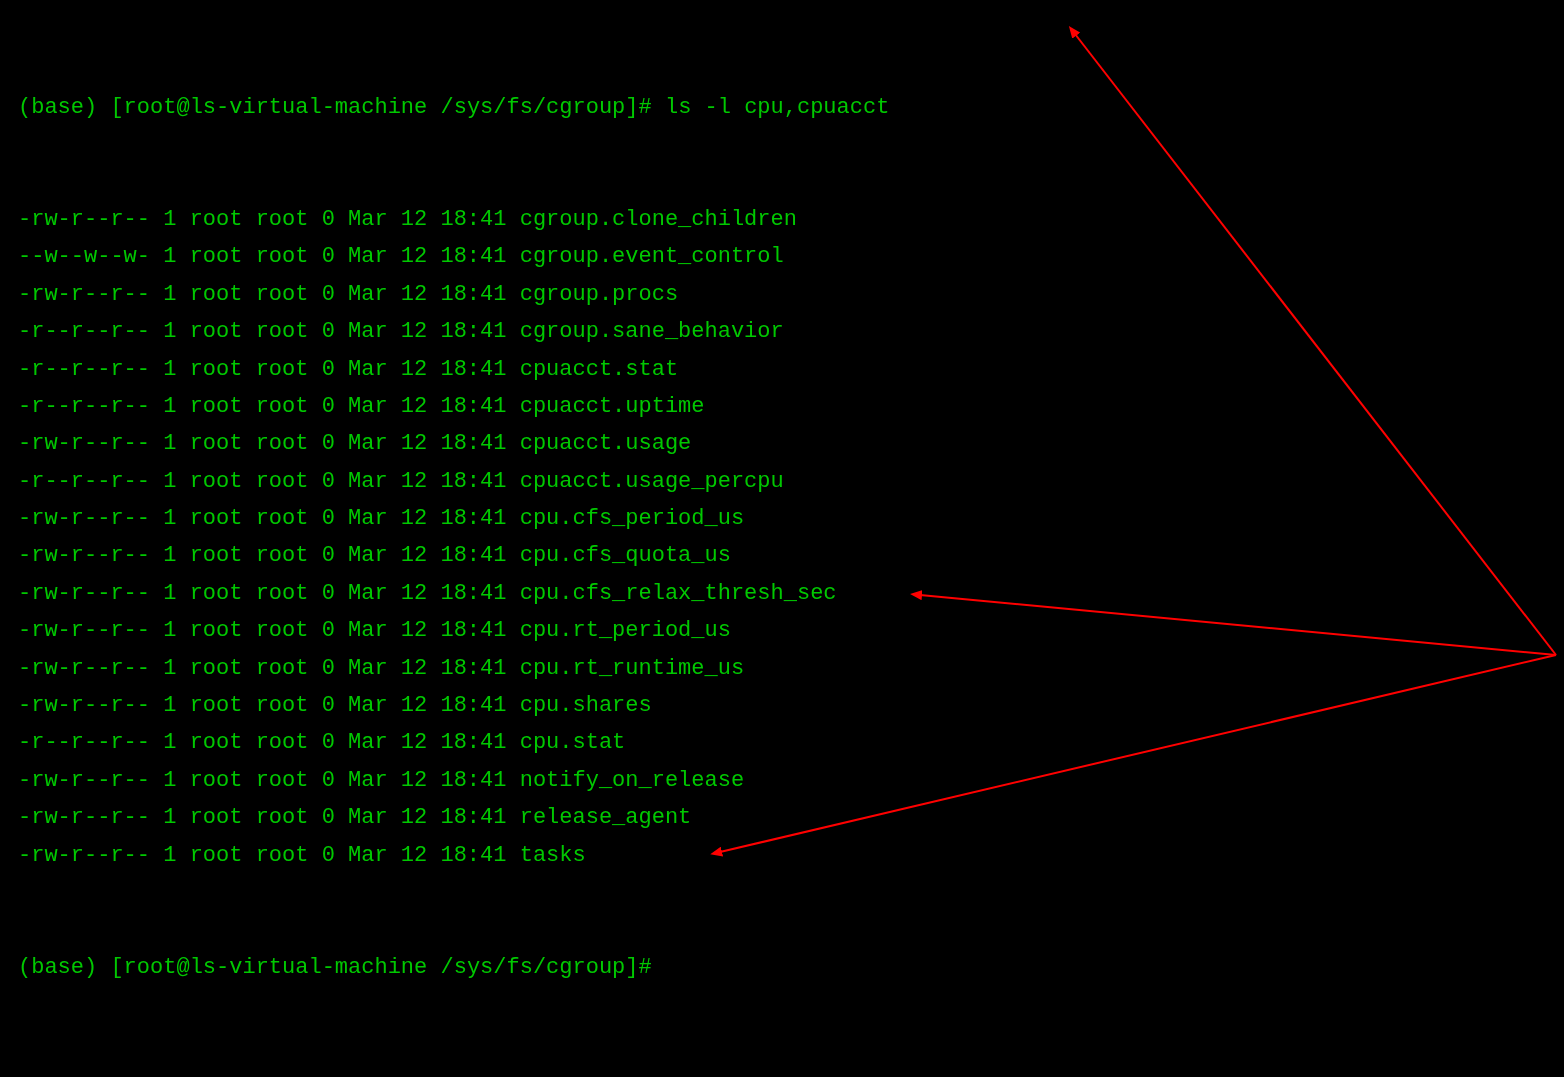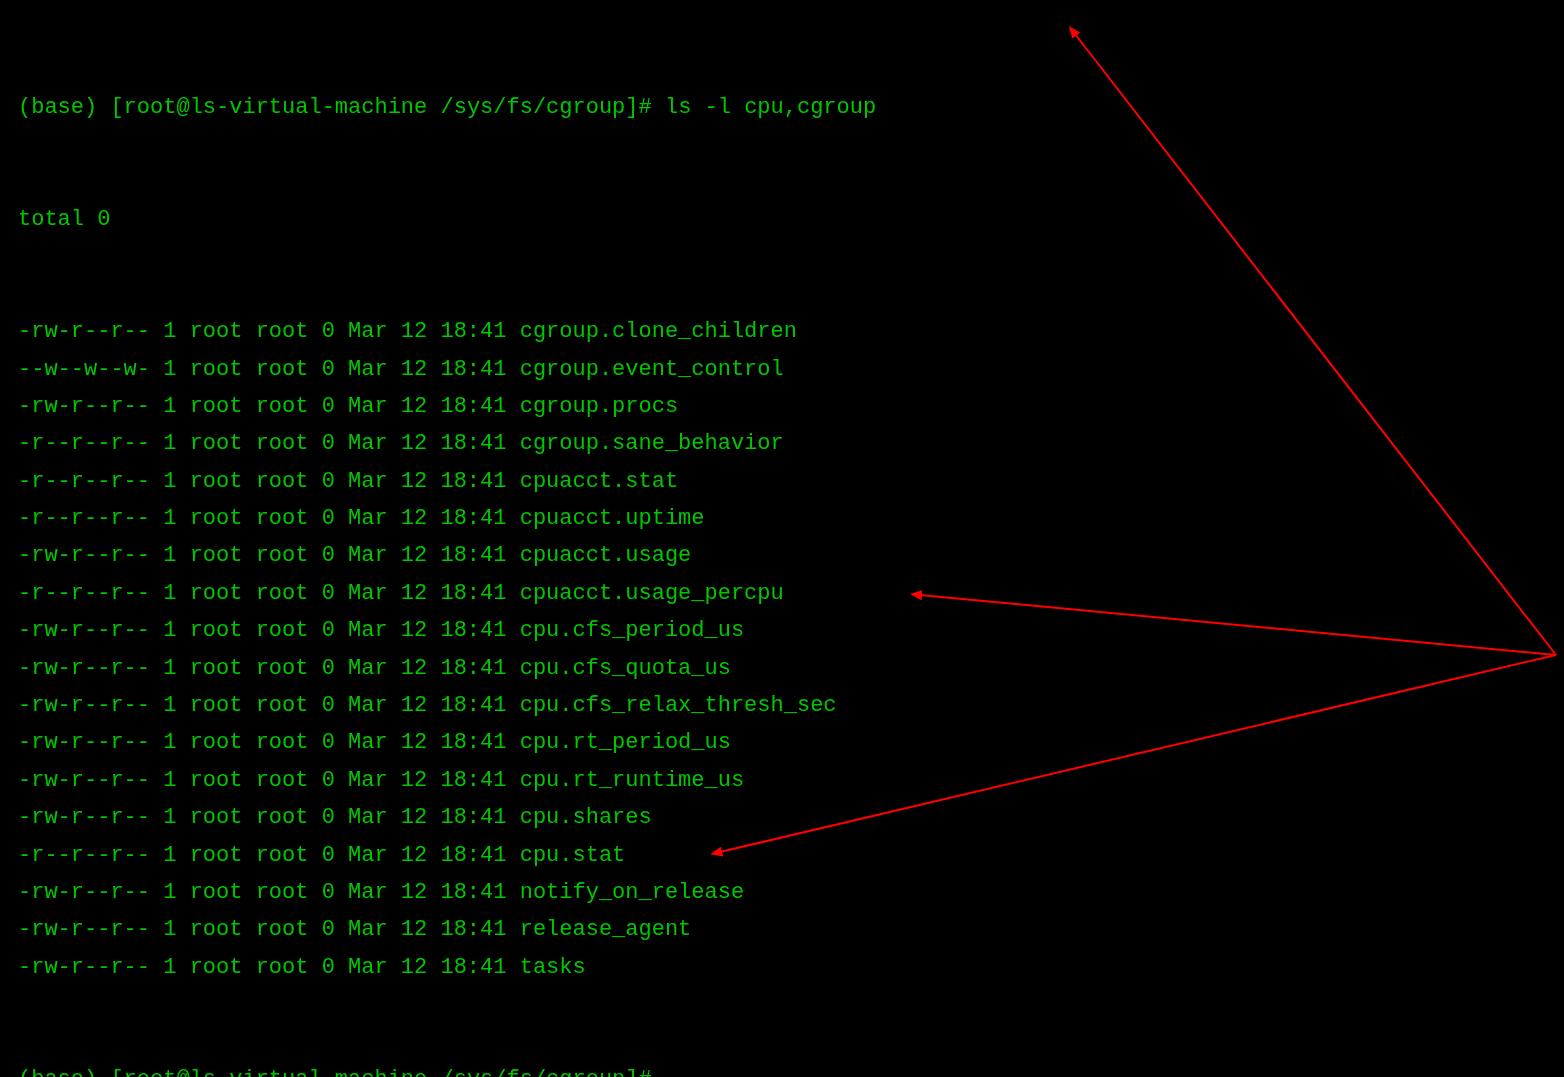--- a/index.html
+++ b/index.html
@@ -26,22 +26,21 @@
     position: absolute;
     top: 0;
     left: 0;
     pointer-events: none;
   }
 </style>
 </head>
 <body>
 
 <div class="terminal">
-  <span class="line"><span>(base) </span><span>[root@ls-virtual-machine </span><span>/sys/fs/cgroup</span><span>]# </span><span>ls -l cpu,cgroup</span></span>
-  <span class="line">total 0</span>
+  <span class="line"><span>(base) </span><span>[root@ls-virtual-machine </span><span>/sys/fs/cgroup</span><span>]# </span><span>ls -l cpu,cpuacct</span></span>
   <div id="file-list"><span class="line">-rw-r--r-- 1 root root 0 Mar 12 18:41 cgroup.clone_children</span><span class="line">--w--w--w- 1 root root 0 Mar 12 18:41 cgroup.event_control</span><span class="line">-rw-r--r-- 1 root root 0 Mar 12 18:41 cgroup.procs</span><span class="line">-r--r--r-- 1 root root 0 Mar 12 18:41 cgroup.sane_behavior</span><span class="line">-r--r--r-- 1 root root 0 Mar 12 18:41 cpuacct.stat</span><span class="line">-r--r--r-- 1 root root 0 Mar 12 18:41 cpuacct.uptime</span><span class="line">-rw-r--r-- 1 root root 0 Mar 12 18:41 cpuacct.usage</span><span class="line">-r--r--r-- 1 root root 0 Mar 12 18:41 cpuacct.usage_percpu</span><span class="line">-rw-r--r-- 1 root root 0 Mar 12 18:41 cpu.cfs_period_us</span><span class="line">-rw-r--r-- 1 root root 0 Mar 12 18:41 cpu.cfs_quota_us</span><span class="line">-rw-r--r-- 1 root root 0 Mar 12 18:41 cpu.cfs_relax_thresh_sec</span><span class="line">-rw-r--r-- 1 root root 0 Mar 12 18:41 cpu.rt_period_us</span><span class="line">-rw-r--r-- 1 root root 0 Mar 12 18:41 cpu.rt_runtime_us</span><span class="line">-rw-r--r-- 1 root root 0 Mar 12 18:41 cpu.shares</span><span class="line">-r--r--r-- 1 root root 0 Mar 12 18:41 cpu.stat</span><span class="line">-rw-r--r-- 1 root root 0 Mar 12 18:41 notify_on_release</span><span class="line">-rw-r--r-- 1 root root 0 Mar 12 18:41 release_agent</span><span class="line">-rw-r--r-- 1 root root 0 Mar 12 18:41 tasks</span></div>
   <span class="line"><span>(base) </span><span>[root@ls-virtual-machine </span><span>/sys/fs/cgroup</span><span>]# </span><span></span></span>
 </div>
 
 <svg class="annotations" width="1564" height="1077">
   <defs>
     <marker id="arrowhead" markerWidth="12" markerHeight="10" refX="2" refY="5" orient="auto" markerUnits="userSpaceOnUse">
       <polygon points="0 0, 12 5, 0 10" fill="#ff0000"></polygon>
     </marker>
   </defs>

